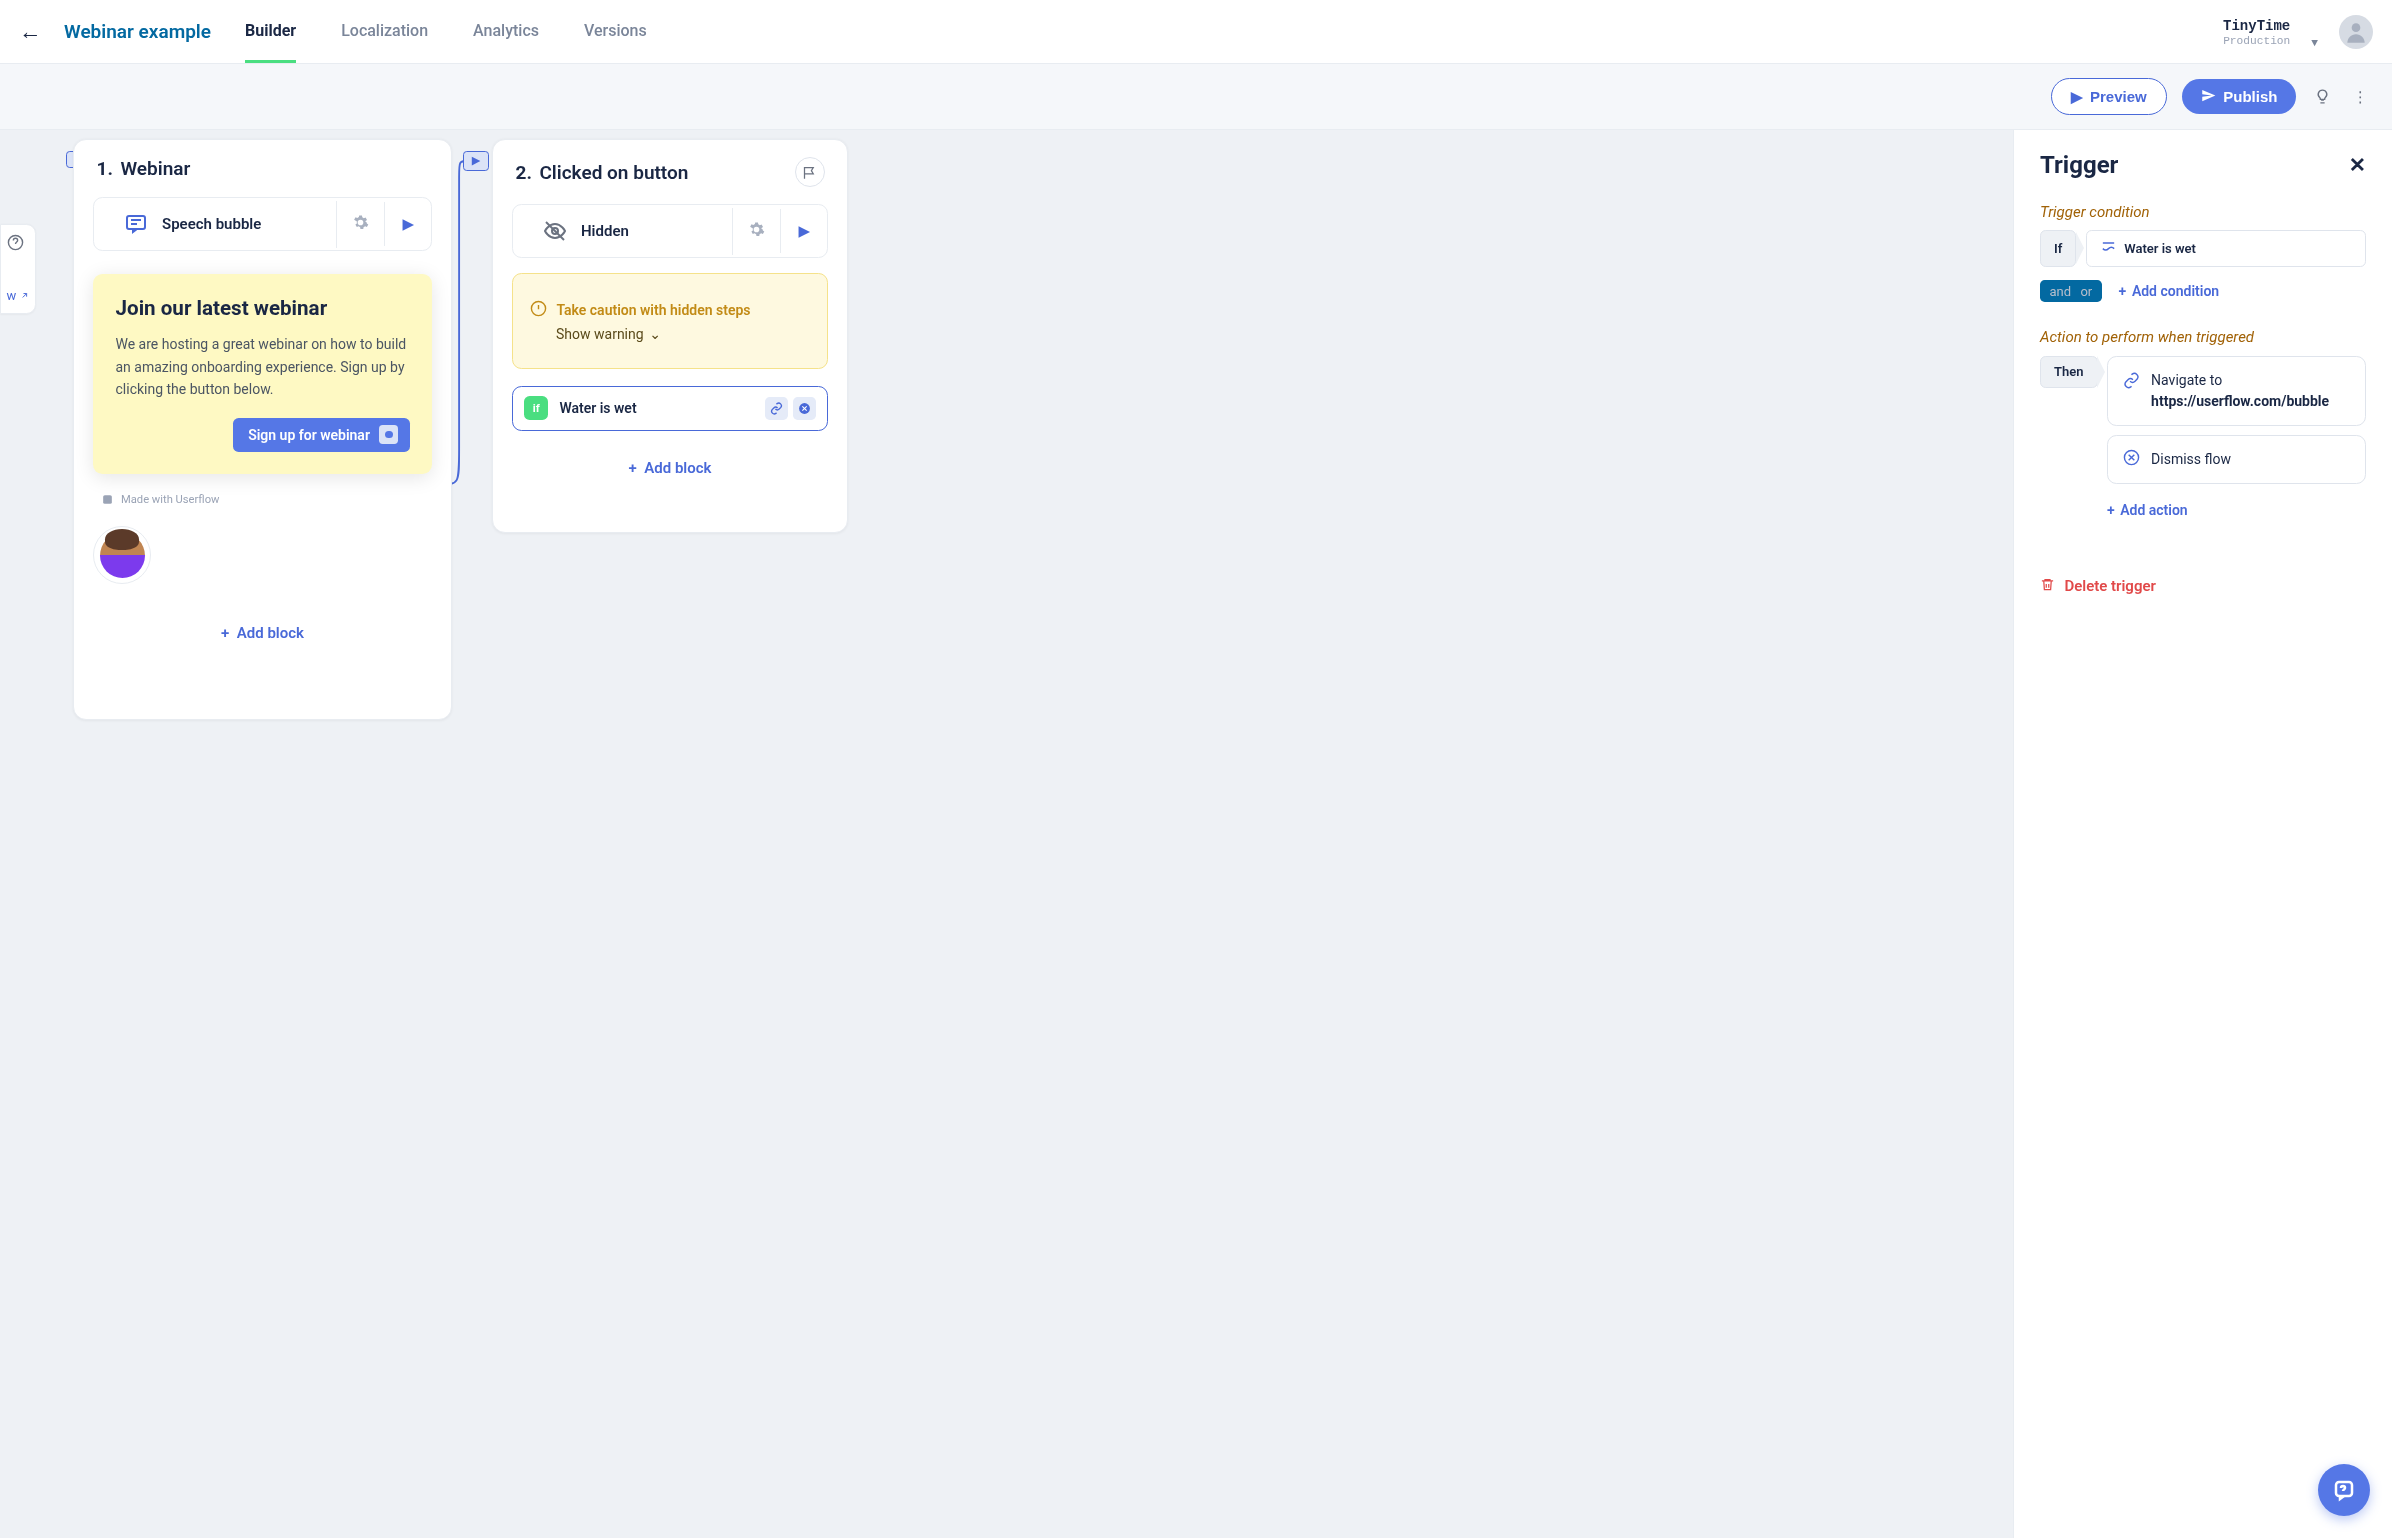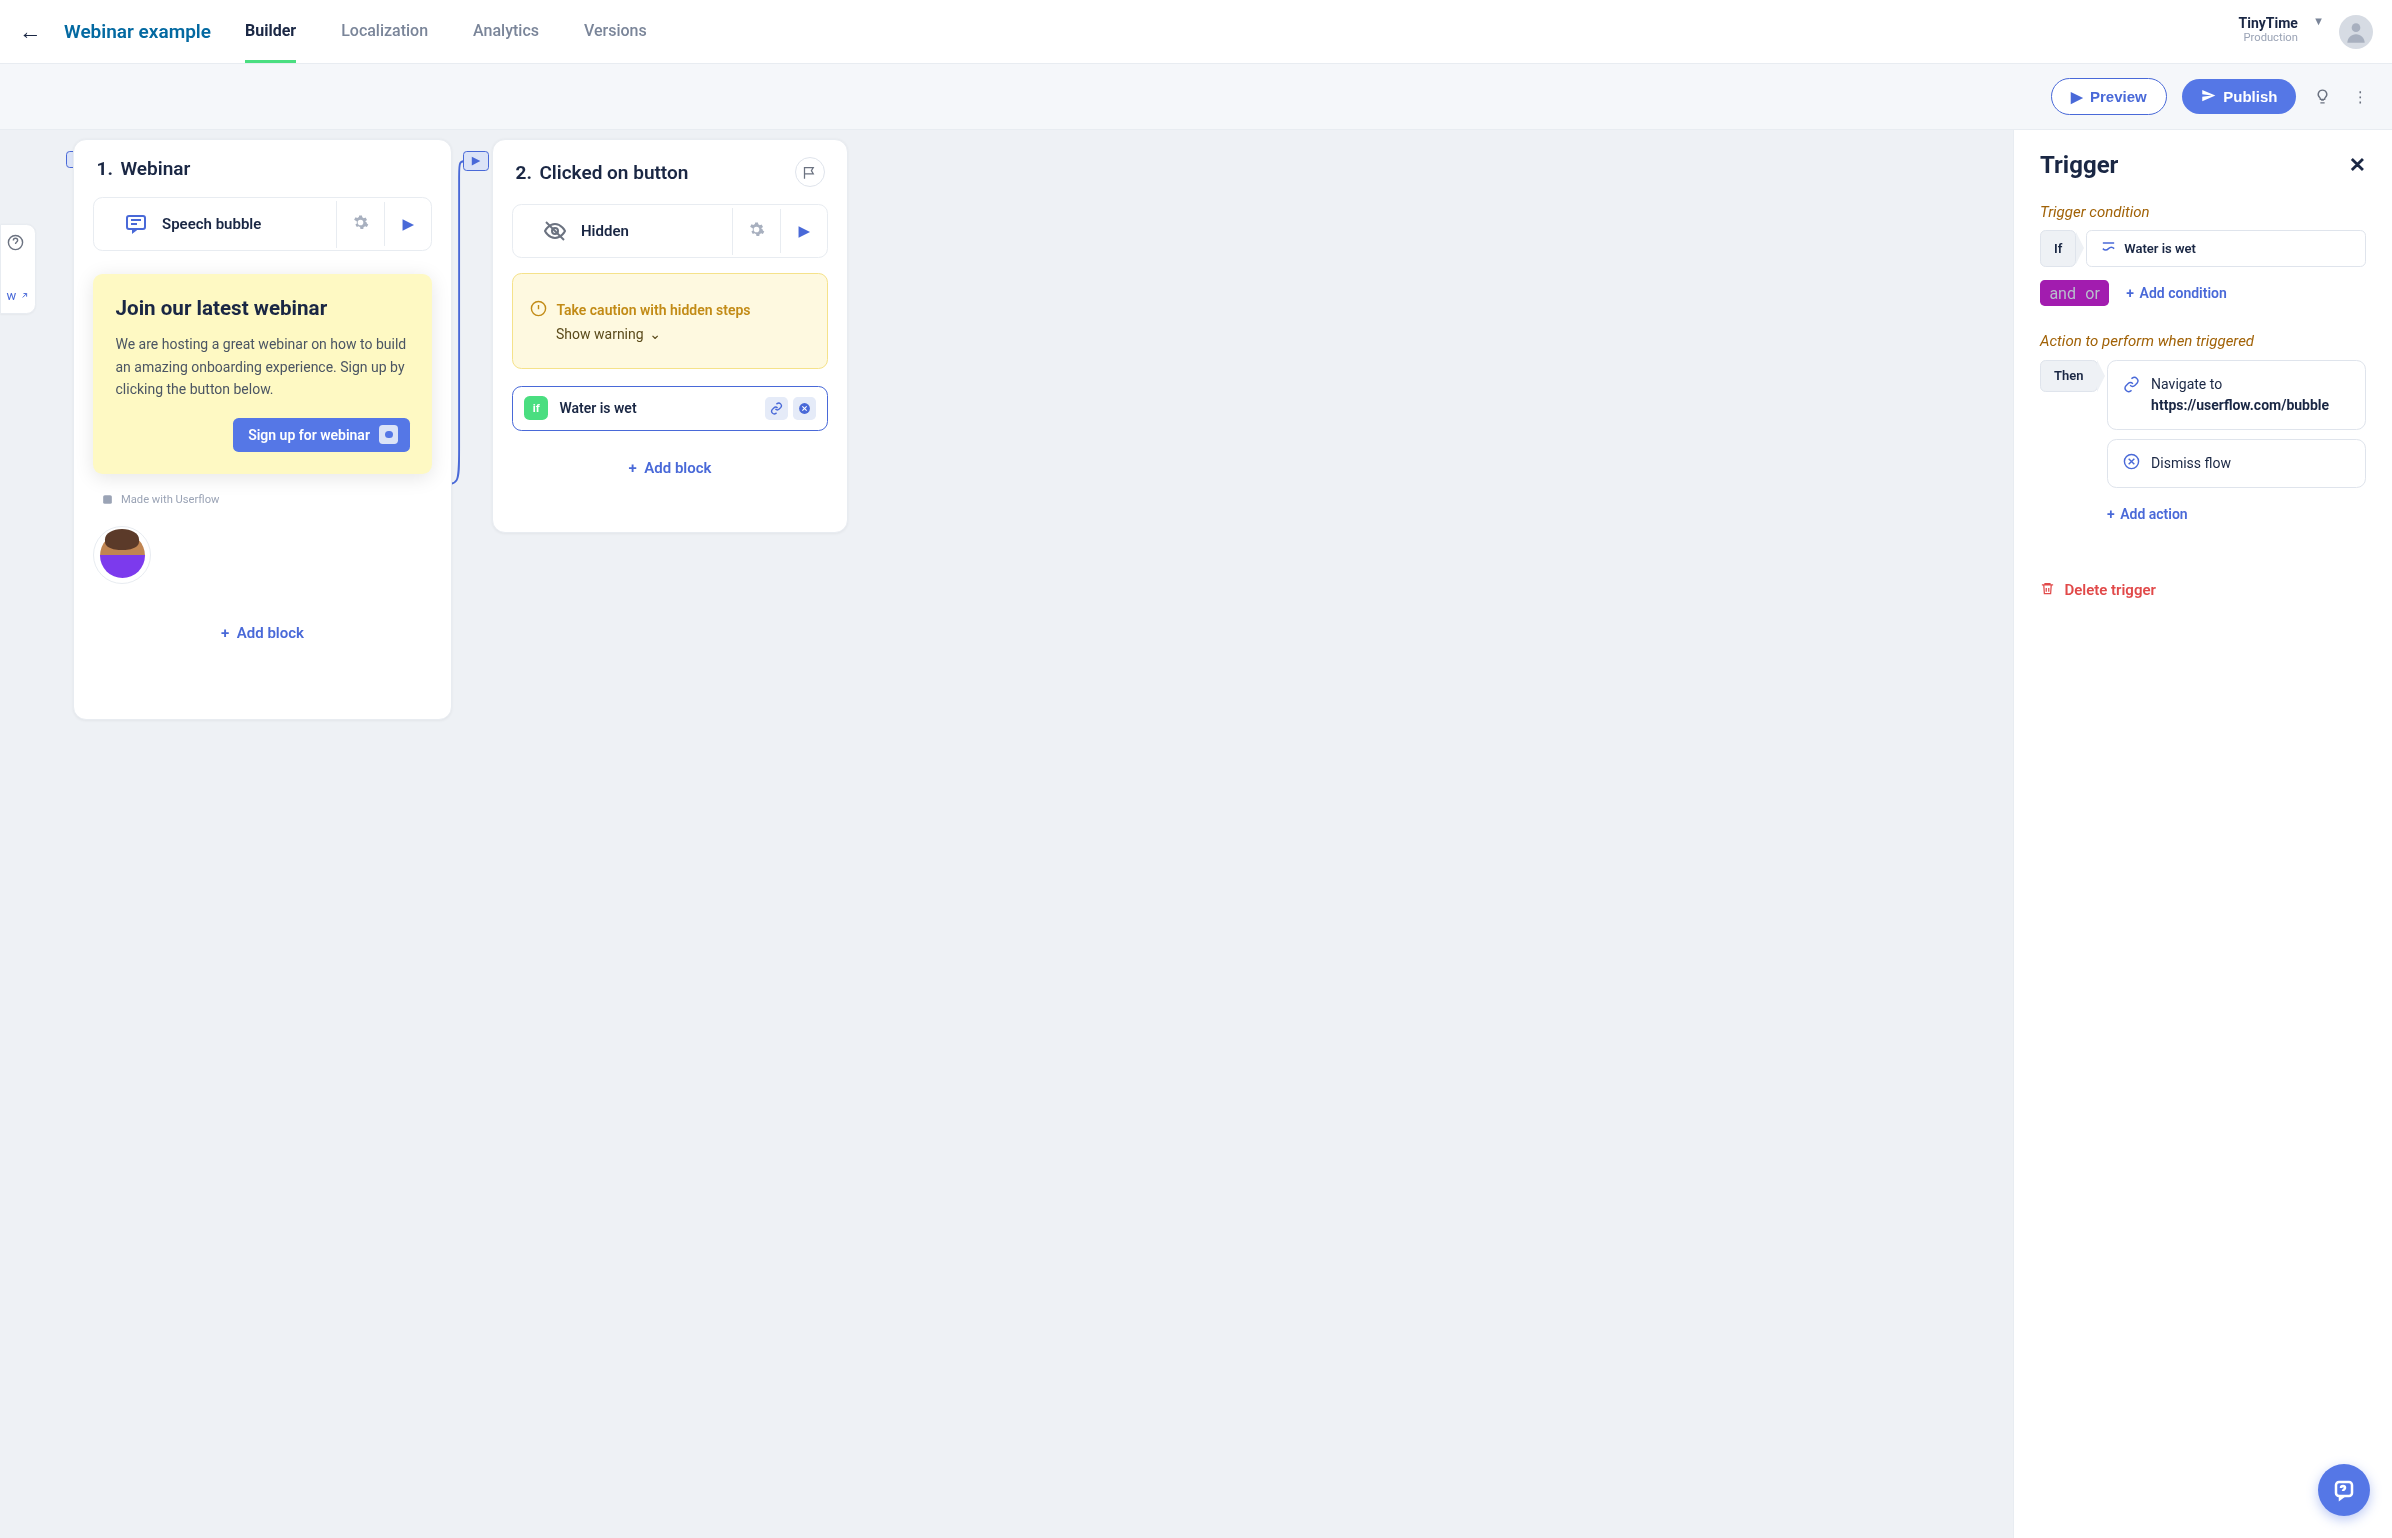--- a/index.html
+++ b/index.html
@@ -49,22 +49,23 @@
       font-weight: 500;
     }
     .tab.active {
       color: #1a2744;
       font-weight: 700;
       border-bottom-color: #4ade80;
     }
     .topbar-right {
       margin-left: auto;
       display: flex;
-      align-items: flex-start;
-      gap: 15px;
+      align-items: flex-end;
+      gap: 21px;
+      font-family: Liberation Mono, monospace;
     }
     .workspace {
       display: flex;
       flex-direction: column;
       line-height: 1.2;
       cursor: pointer;
     }
     .workspace-name {
       font-size: 14px;
       font-weight: 700;
@@ -483,24 +484,24 @@
       background: #fff;
       flex: 1;
     }
     .and-or {
       display: flex;
       gap: 17px;
       align-items: center;
       margin-bottom: 26px;
     }
     .andor-pill {
-      background: #a21caf;
+      background: #0369a1;
       color: #b8bfcc;
       padding: 3.7px 9.4px;
-      font-size: 16px;
+      font-size: 13px;
       border-radius: 4.7px;
       display: flex;
       gap: 9.4px;
     }
     .add-link {
       color: #4969d8;
       font-weight: 600;
       font-size: 14px;
       cursor: pointer;
       display: inline-flex;

